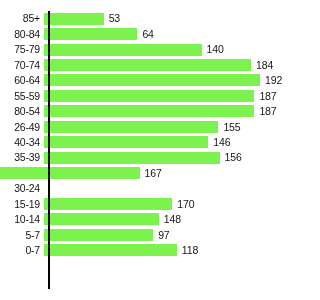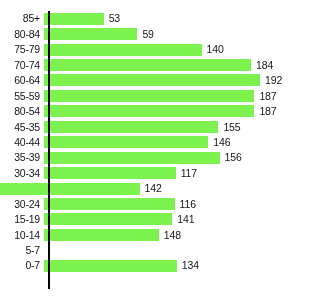--- a/index.html
+++ b/index.html
@@ -84,21 +84,21 @@
         <div class="cat-label">85+</div>
         <div class="bar-track">
           <div class="bar" style="width: 59.625px; background: rgb(124, 242, 79);"></div>
           <div class="value-label">53</div>
         </div>
       </div>
       <div class="bar-row">
         <div class="cat-label">80-84</div>
         <div class="bar-track">
           <div class="bar" style="width: 93.375px; background: rgb(124, 242, 79);"></div>
-          <div class="value-label">59</div>
+          <div class="value-label">64</div>
         </div>
       </div>
       <div class="bar-row">
         <div class="cat-label">75-79</div>
         <div class="bar-track">
           <div class="bar" style="width: 157.5px; background: rgb(124, 242, 79);"></div>
           <div class="value-label">140</div>
         </div>
       </div>
       <div class="bar-row">
@@ -123,81 +123,74 @@
         </div>
       </div>
       <div class="bar-row">
         <div class="cat-label">80-54</div>
         <div class="bar-track">
           <div class="bar" style="width: 210.375px; background: rgb(124, 242, 79);"></div>
           <div class="value-label">187</div>
         </div>
       </div>
       <div class="bar-row">
-        <div class="cat-label">45-35</div>
+        <div class="cat-label">26-49</div>
         <div class="bar-track">
           <div class="bar" style="width: 174.375px; background: rgb(124, 242, 79);"></div>
           <div class="value-label">155</div>
         </div>
       </div>
       <div class="bar-row">
-        <div class="cat-label">40-44</div>
+        <div class="cat-label">40-34</div>
         <div class="bar-track">
           <div class="bar" style="width: 164.25px; background: rgb(124, 242, 79);"></div>
           <div class="value-label">146</div>
         </div>
       </div>
       <div class="bar-row">
         <div class="cat-label">35-39</div>
         <div class="bar-track">
           <div class="bar" style="width: 175.5px; background: rgb(124, 242, 79);"></div>
           <div class="value-label">156</div>
         </div>
       </div>
       <div class="bar-row">
-        <div class="cat-label">30-34</div>
-        <div class="bar-track">
-          <div class="bar" style="width: 131.625px; background: rgb(124, 242, 79);"></div>
-          <div class="value-label">117</div>
-        </div>
-      </div>
-      <div class="bar-row">
         <div class="bar-track">
           <div class="bar" style="width: 139.5px; background: rgb(124, 242, 79);"></div>
-          <div class="value-label">142</div>
+          <div class="value-label">167</div>
         </div>
       </div>
       <div class="bar-row">
         <div class="cat-label">30-24</div>
-        <div class="bar-track">
-          <div class="bar" style="width: 130.5px; background: rgb(124, 242, 79);"></div>
-          <div class="value-label">116</div>
-        </div>
       </div>
       <div class="bar-row">
         <div class="cat-label">15-19</div>
         <div class="bar-track">
           <div class="bar" style="width: 128.25px; background: rgb(124, 242, 79);"></div>
-          <div class="value-label">141</div>
+          <div class="value-label">170</div>
         </div>
       </div>
       <div class="bar-row">
         <div class="cat-label">10-14</div>
         <div class="bar-track">
           <div class="bar" style="width: 114.75px; background: rgb(124, 242, 79);"></div>
           <div class="value-label">148</div>
         </div>
       </div>
       <div class="bar-row">
         <div class="cat-label">5-7</div>
+        <div class="bar-track">
+          <div class="bar" style="width: 109.125px; background: rgb(124, 242, 79);"></div>
+          <div class="value-label">97</div>
+        </div>
       </div>
       <div class="bar-row">
         <div class="cat-label">0-7</div>
         <div class="bar-track">
           <div class="bar" style="width: 132.75px; background: rgb(124, 242, 79);"></div>
-          <div class="value-label">134</div>
+          <div class="value-label">118</div>
         </div>
       </div>
     </div>
 
   <div id="axis-line" style="background: rgb(0, 0, 0);"></div>
 
 </div>
 
 </body></html>

